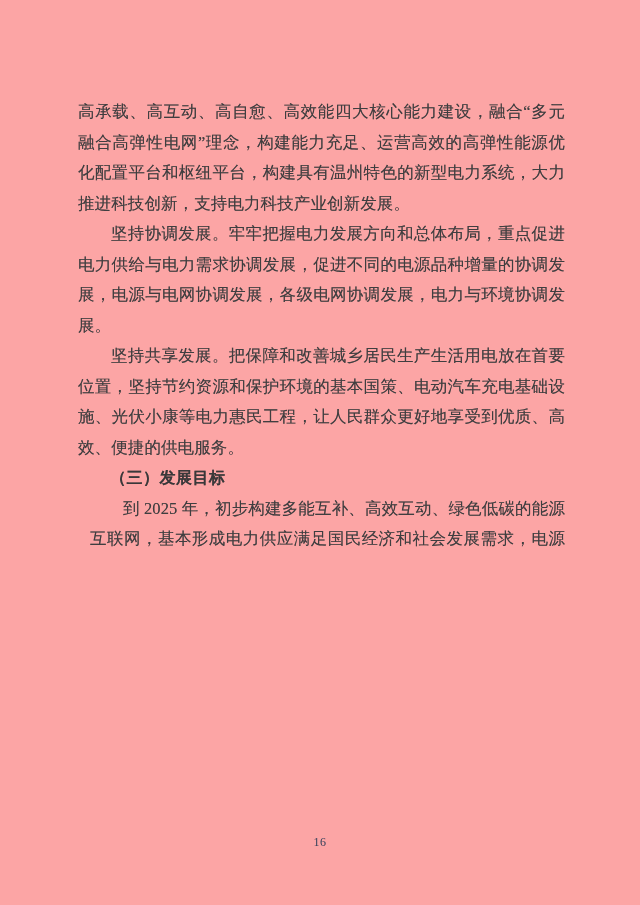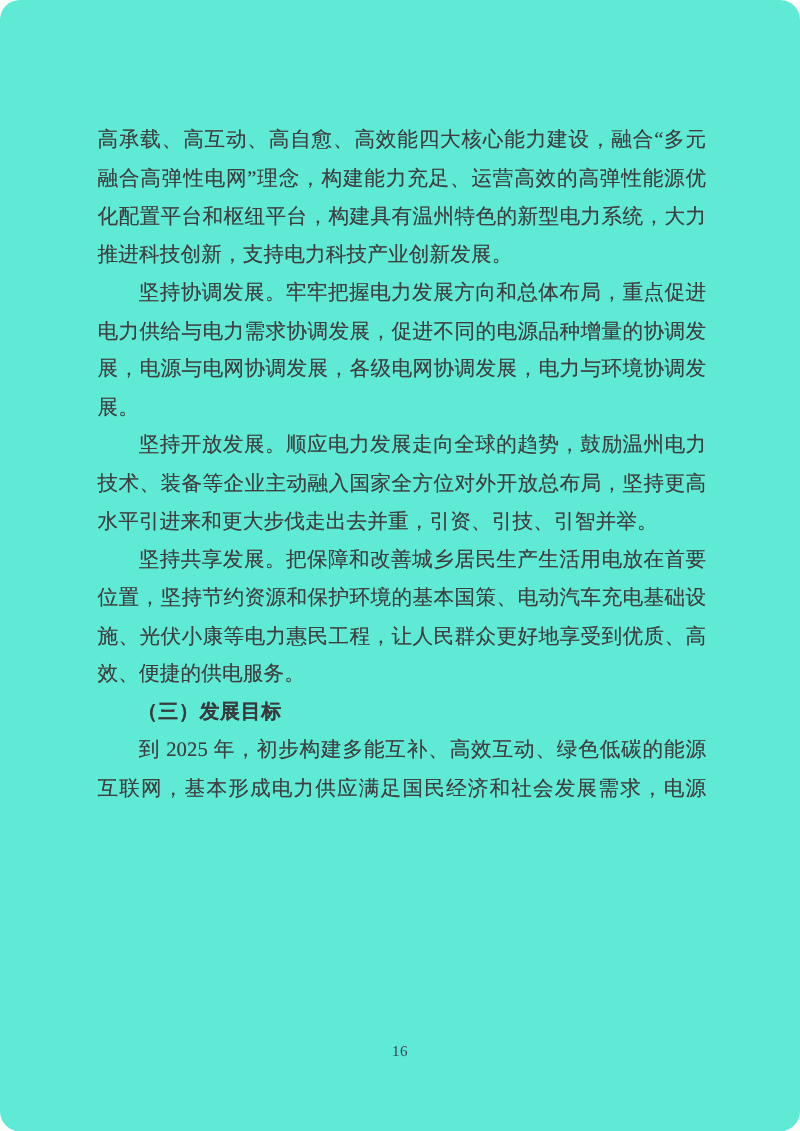--- a/index.html
+++ b/index.html
@@ -9,22 +9,21 @@
     height: 905px;
     background: #fdfdfc;
     font-family: "Liberation Serif", "DejaVu Serif", serif;
     overflow: hidden;
   }
 
   .page {
     position: relative;
     width: 640px;
     height: 905px;
-    background: #5eead4;
-    border-radius: 16px;
+    background: #fca5a5;
   }
 
   .body-text {
     position: absolute;
     top: 97px;
     left: 78px;
     width: 487px;
   }
 
   .para {
@@ -36,20 +35,21 @@
     text-shadow: 0 0 0.5px rgba(70, 66, 64, 0.55);
   }
 
   .para.indent {
     text-indent: 2em;
     font-family: Liberation Serif, serif;
   }
 
   .para.fill-last {
     text-align-last: justify;
+    margin-left: 12px;
   }
 
   .section-heading {
     font-size: 16px;
     line-height: 30.5px;
     letter-spacing: 0.5px;
     font-weight: bold;
     color: #39383a;
     text-indent: 2em;
     text-shadow: 0 0 0.5px rgba(55, 52, 50, 0.6);
@@ -69,21 +69,20 @@
     color: #33405a;
   }
 </style>
 </head>
 <body>
 
 <div class="page">
   <div class="body-text">
     <p class="para">高承载、高互动、高自愈、高效能四大核心能力建设，融合“多元融合高弹性电网”理念，构建能力充足、运营高效的高弹性能源优化配置平台和枢纽平台，构建具有温州特色的新型电力系统，大力推进科技创新，支持电力科技产业创新发展。</p>
     <p class="para indent">坚持协调发展。牢牢把握电力发展方向和总体布局，重点促进电力供给与电力需求协调发展，促进不同的电源品种增量的协调发展，电源与电网协调发展，各级电网协调发展，电力与环境协调发展。</p>
-    <p class="para indent">坚持开放发展。顺应电力发展走向全球的趋势，鼓励温州电力技术、装备等企业主动融入国家全方位对外开放总布局，坚持更高水平引进来和更大步伐走出去并重，引资、引技、引智并举。</p>
     <p class="para indent">坚持共享发展。把保障和改善城乡居民生产生活用电放在首要位置，坚持节约资源和保护环境的基本国策、电动汽车充电基础设施、光伏小康等电力惠民工程，让人民群众更好地享受到优质、高效、便捷的供电服务。</p>
     <h3 class="section-heading">（三）发展目标</h3>
     <p class="para indent fill-last">到 2025 年，初步构建多能互补、高效互动、绿色低碳的能源互联网，基本形成电力供应满足国民经济和社会发展需求，电源</p>
   </div>
 
   <div class="page-footer">
     <span class="page-number">16</span>
   </div>
 </div>
 

